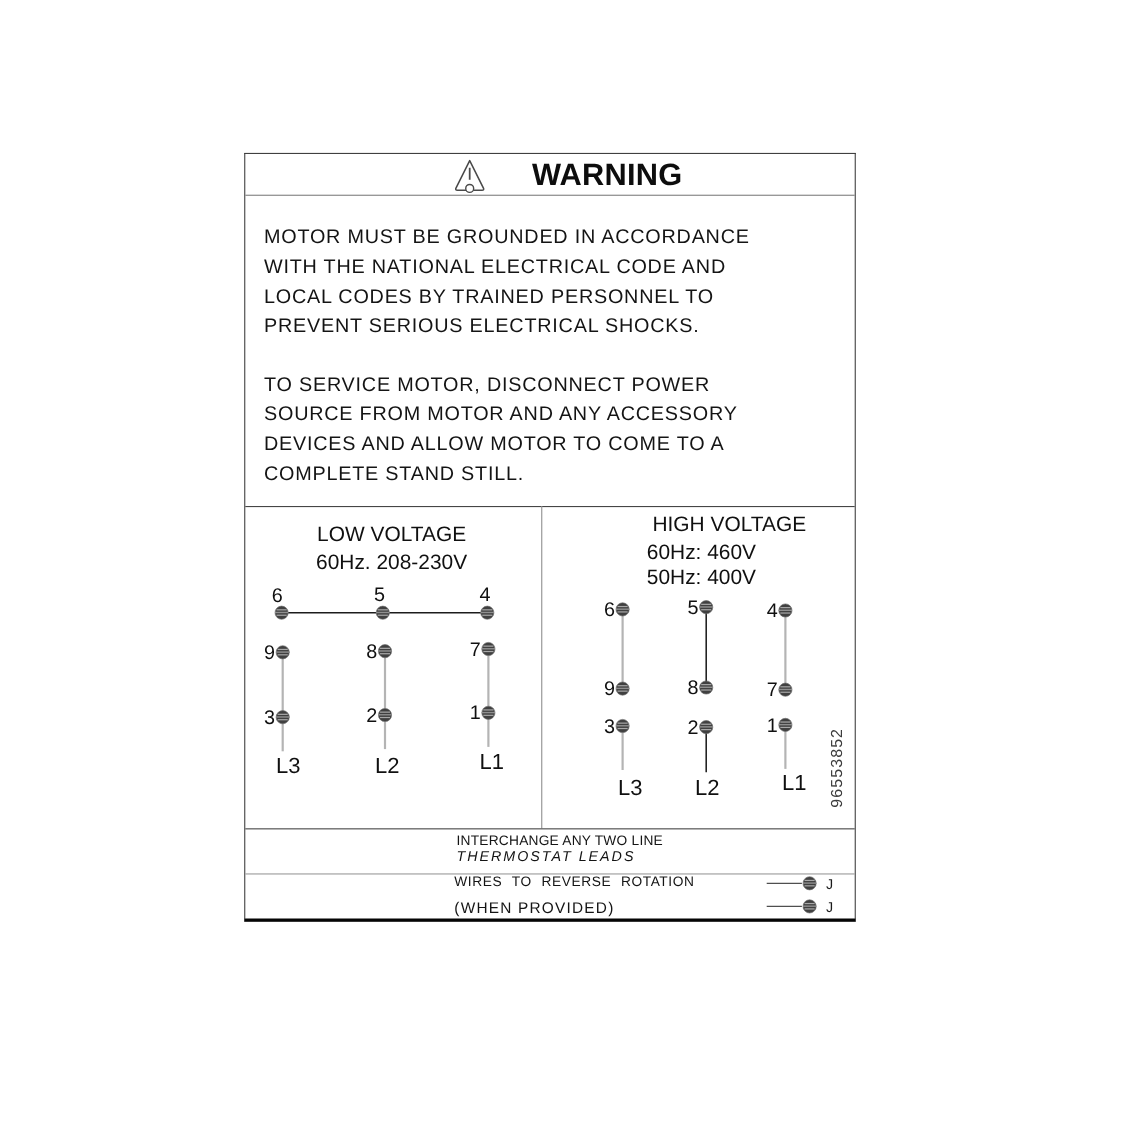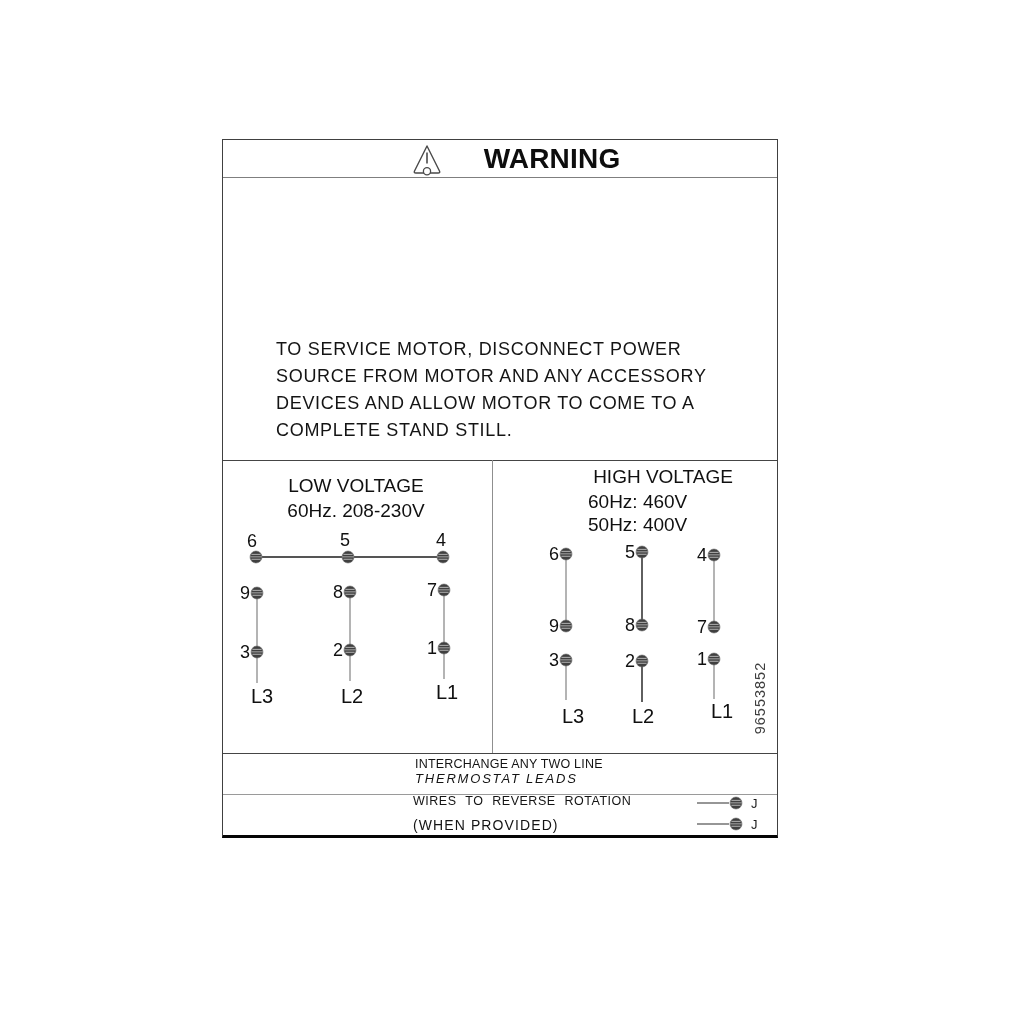--- a/index.html
+++ b/index.html
@@ -21,21 +21,21 @@
     font-size:28px; letter-spacing:0.2px; white-space:nowrap; color:#0d0d0d;font-weight:bold;
   }
   .warn-icon { position:absolute; left:189px; top:3px; }
 
   .warn-para {
     position:absolute; left:17px; width:530px;
     font-size:18px; line-height:27px; letter-spacing:0.7px;
     white-space:pre-line; color:#141414;
   }
   .para1 { top:62px; }
-  .para2 { top:196px;margin-left:36px; }
+  .para2 { top:196px; }
 
   .diagram { position:absolute; overflow:visible; }
   svg text { fill:#101010; font-family:"Liberation Sans", sans-serif; }
   .dtitle  { font-size:19px; }
   .tnum text { font-size:18px; }
   .lline text { font-size:20px; }
   .pnum { font-size:14.5px; fill:#3d3d3d; letter-spacing:1px; }
   .jlab { font-size:13px; fill:#1a1a1a; }
   .wireB { stroke:#1c1c1c; stroke-width:1.4; }
   .wireG { stroke:#b4b4b4; stroke-width:2; }
@@ -66,20 +66,24 @@
   <div class="label-box">
 
     <svg class="warn-icon" width="30" height="33" viewBox="0 0 30 33">
       <path d="M15 3 L27.6 28.2 Q28.2 30 26.2 30 L3.8 30 Q1.8 30 2.4 28.2 Z" fill="#ffffff" stroke="#4a4a4a" stroke-width="1.4" stroke-linejoin="round"></path>
       <line x1="15" y1="9.5" x2="15" y2="20.5" stroke="#4a4a4a" stroke-width="1.6"></line>
       <circle cx="15" cy="28.3" r="3.6" fill="#ffffff" stroke="#4a4a4a" stroke-width="1.3"></circle>
     </svg>
     <div class="warn-title">WARNING</div>
     <div class="divider-h" style="top:37px; background:#7f7f7f;"></div>
 
+    <div class="warn-para para1">MOTOR MUST BE GROUNDED IN ACCORDANCE
+WITH THE NATIONAL ELECTRICAL CODE AND
+LOCAL CODES BY TRAINED PERSONNEL TO
+PREVENT SERIOUS ELECTRICAL SHOCKS.</div>
     <div class="warn-para para2">TO SERVICE MOTOR, DISCONNECT POWER
 SOURCE FROM MOTOR AND ANY ACCESSORY
 DEVICES AND ALLOW MOTOR TO COME TO A
 COMPLETE STAND STILL.</div>
 
     <div class="divider-h" style="top:320px; background:#454545;"></div>
     <div class="divider-v" style="left:269px; top:320px; height:293px; background:#8f8f8f;"></div>
 
     <svg class="diagram" style="left:0; top:320px;" width="269" height="293" viewBox="223 460 269 293">
       <text x="356" y="492" class="dtitle" text-anchor="middle">LOW VOLTAGE</text>

